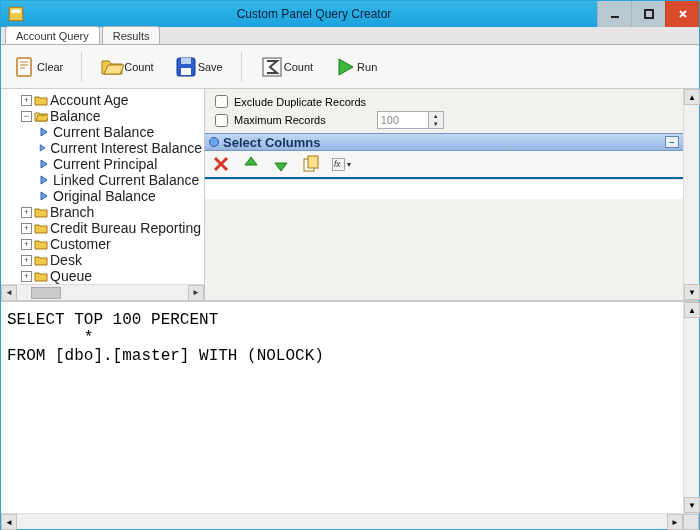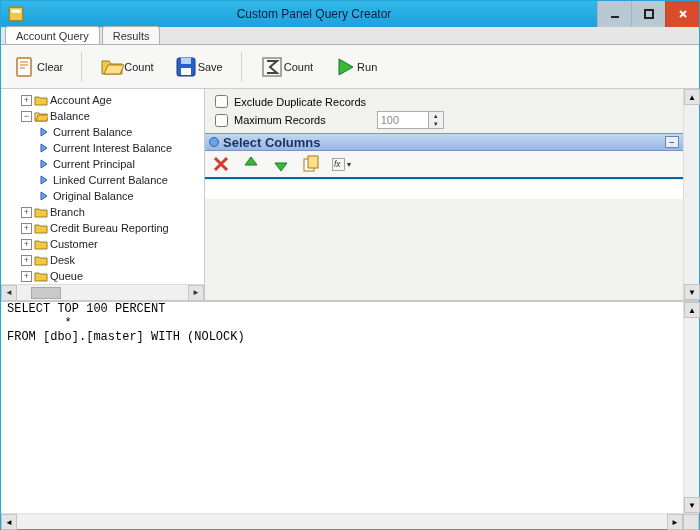--- a/index.html
+++ b/index.html
@@ -26,21 +26,21 @@
   .tsep { width: 1px; height: 30px; background: #d0d0d0; margin: 0 4px; }
   
   .middle { flex: 1; display:flex; flex-direction: column; min-height: 0; }
   .upper { height: 212px; display:flex; border-bottom: 1px solid #c9c9c9; }
   .tree { width: 204px; background: #fff; border-right: 1px solid #c9c9c9; overflow: auto; position: relative; }
   .tree-inner { padding: 3px 2px 3px 2px; }
   .tnode { display:flex; align-items:center; gap: 2px; white-space: nowrap; height: 16px; padding-left: 4px; }
   .tw { width: 11px; height:11px; border:1px solid #888; display:inline-flex; align-items:center; justify-content:center; font-size:9px; line-height:1; color:#555; background:#fff; }
   .fld { width:14px; height:12px; display:inline-block; }
   .leaf-ic { width:14px; height:12px; display:inline-flex; align-items:center; justify-content:center;}
-  .tlabel2 { font-size:11px; color:#222; }
+  .tlabel2 { font-size:14px; color:#222; }
   .indent1 { padding-left: 18px; }
   .indent2 { padding-left: 34px; }
   .tree-hscroll { position:absolute; bottom:0; left:0; right:0; height:16px; background:#f0f0f0; border-top:1px solid #dcdcdc; display:flex; align-items:center; }
   .tree-hscroll .sbtn { width:16px; height:16px; background:#e4e4e4; border:1px solid #c4c4c4; display:flex; align-items:center; justify-content:center; font-size:8px; color:#333;}
   .tree-hscroll .strack { flex:1; height:16px; background:#f0f0f0; position:relative;}
   .tree-hscroll .sthumb { position:absolute; left:14px; top:2px; width:30px; height:12px; background:#c9c9c9; border:1px solid #a9a9a9;}
   
   .rpanel { flex:1; display:flex; flex-direction:column; background:#f1f1ee; }
   .opts { padding: 6px 10px 4px 10px; display:flex; flex-direction:column; gap:3px; }
   .optrow { display:flex; align-items:center; gap:6px; }
@@ -54,21 +54,21 @@
   .selcols-hdr .minbox { width:14px; height:12px; border:1px solid #6a85b1; background:#e8eef8; display:flex; align-items:center; justify-content:center; font-size:10px; color:#16345e;}
   .selcols-tb { height:28px; background:#f6f6f4; border-bottom:2px solid #0369a1; display:flex; align-items:center; padding:0 6px; gap:10px; }
   .selcols-tb .sbtn2 { width:20px; height:20px; display:flex; align-items:center; justify-content:center; }
   .selcols-body { flex:1; background:#fff; border-bottom:1px solid #ddd; padding:4px 8px; color:#9a9a9a; font-style:italic; font-size:11px; position:relative;}
   .selcols-footer { height:20px; background:#fff; border-top:1px solid #e6e6e6;}
   .rpanel-vsb { width:16px; background:#f0f0f0; border-left:1px solid #dcdcdc; display:flex; flex-direction:column;}
   .rpanel-vsb .sbtn{ width:16px; height:16px; background:#e4e4e4; border:1px solid #c4c4c4; display:flex; align-items:center; justify-content:center; font-size:8px;}
   .rpanel-wrap { flex:1; display:flex; }
   
   .sqlwrap { flex:1; display:flex; position:relative; border-top:1px solid #c9c9c9; background:#fff;}
-  .sql { flex:1; white-space: pre; font-family: "Courier New", monospace; font-size:12px; padding: 0 6px; color:#000; overflow:auto;}
+  .sql { flex:1; white-space: pre; font-family: "Courier New", monospace; font-size:16px; padding: 9px 6px; color:#000; overflow:auto;}
   .sql-vsb { width:16px; background:#f0f0f0; border-left:1px solid #e0e0e0; display:flex; flex-direction:column;}
   .sql-vsb .sbtn{ width:16px; height:16px; background:#e4e4e4; border:1px solid #c4c4c4; display:flex; align-items:center; justify-content:center; font-size:8px;}
   .sql-hsb { height:16px; background:#f0f0f0; border-top:1px solid #e0e0e0; display:flex;}
   .sql-hsb .sbtn{ width:16px; height:16px; background:#e4e4e4; border:1px solid #c4c4c4; display:flex; align-items:center; justify-content:center; font-size:8px;}
   .sql-hsb .strack{ flex:1;}
   .lower { flex:1; display:flex; flex-direction:column; min-height:0;}
 </style>
 </head>
 <body>
 

